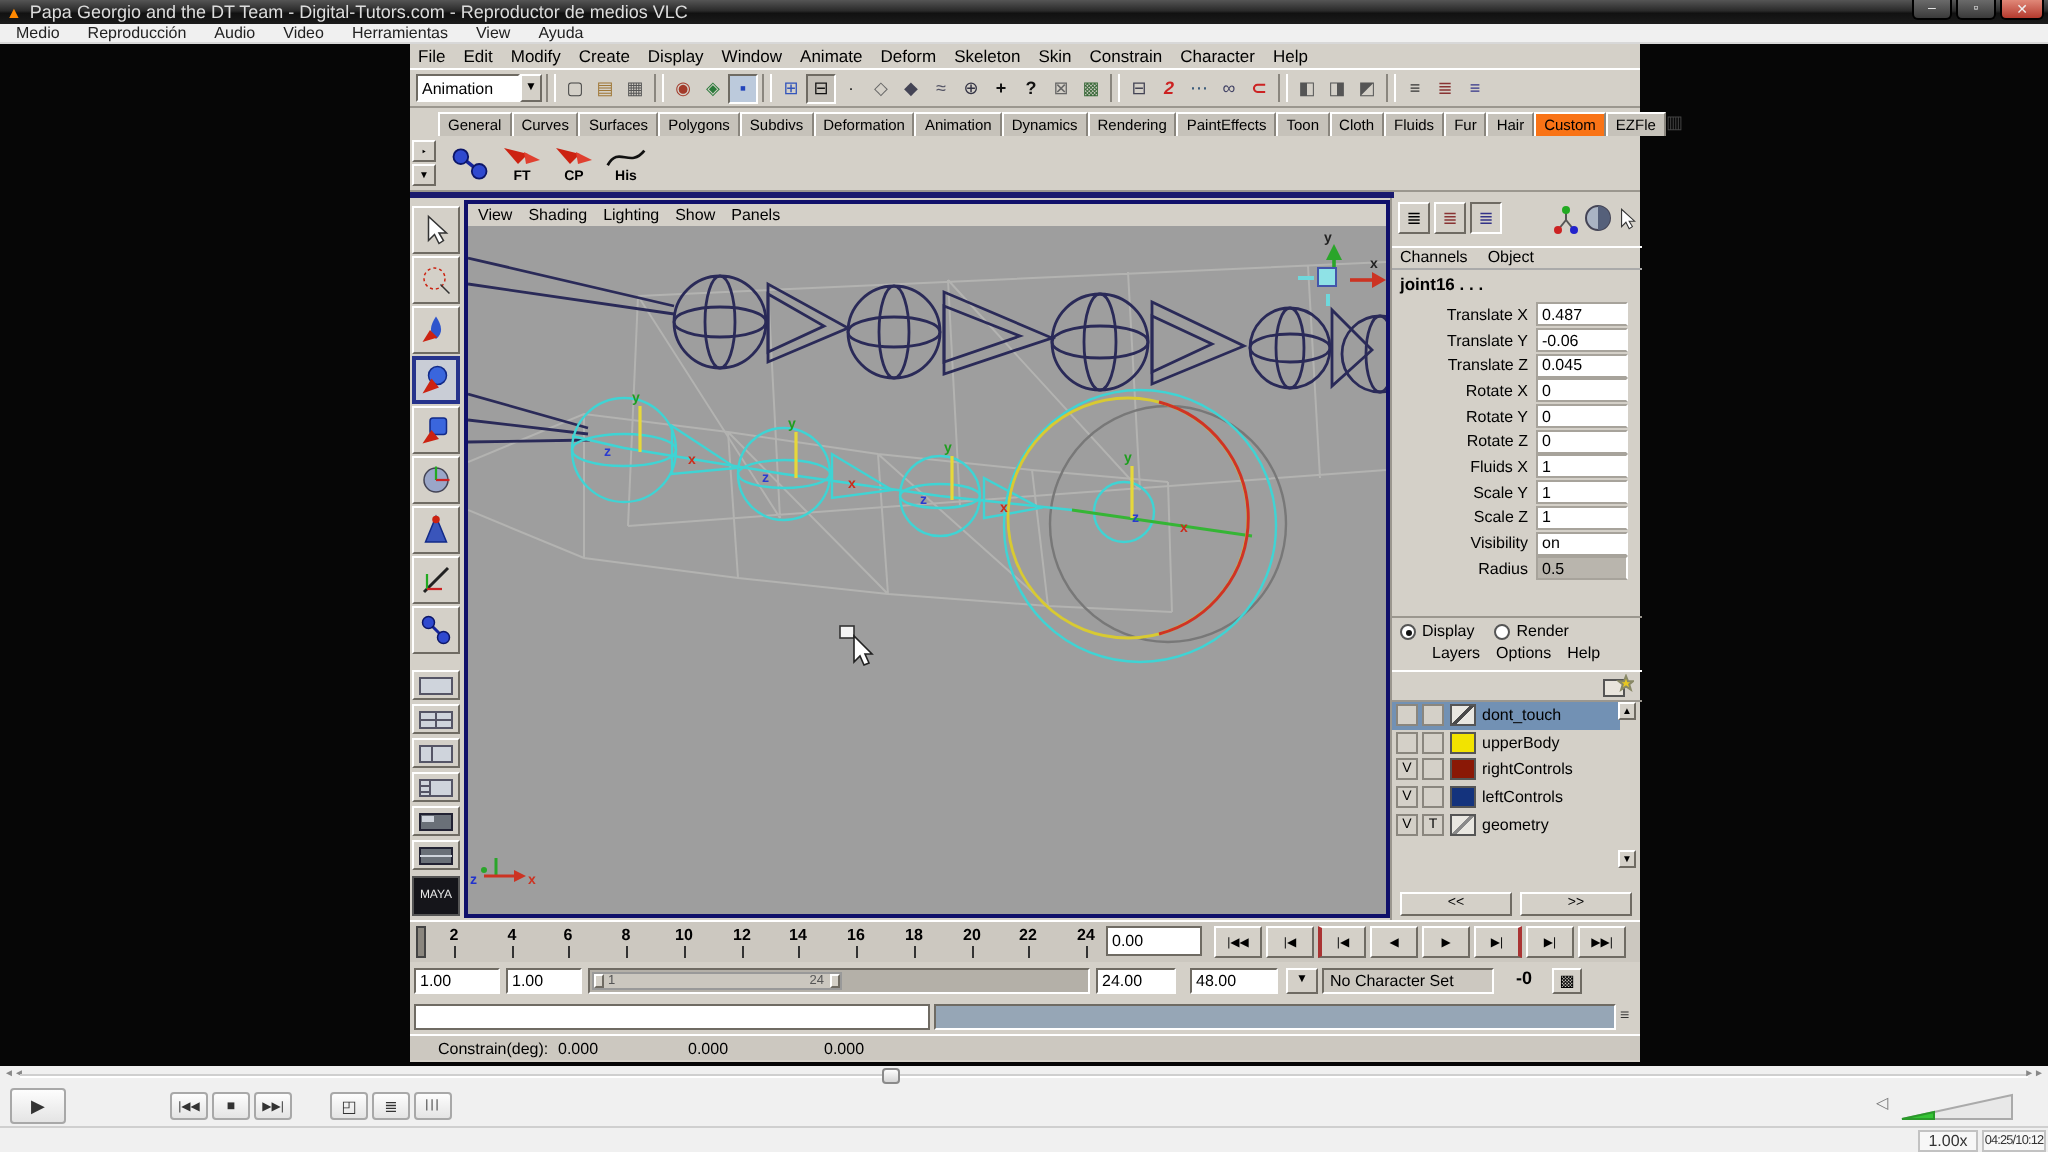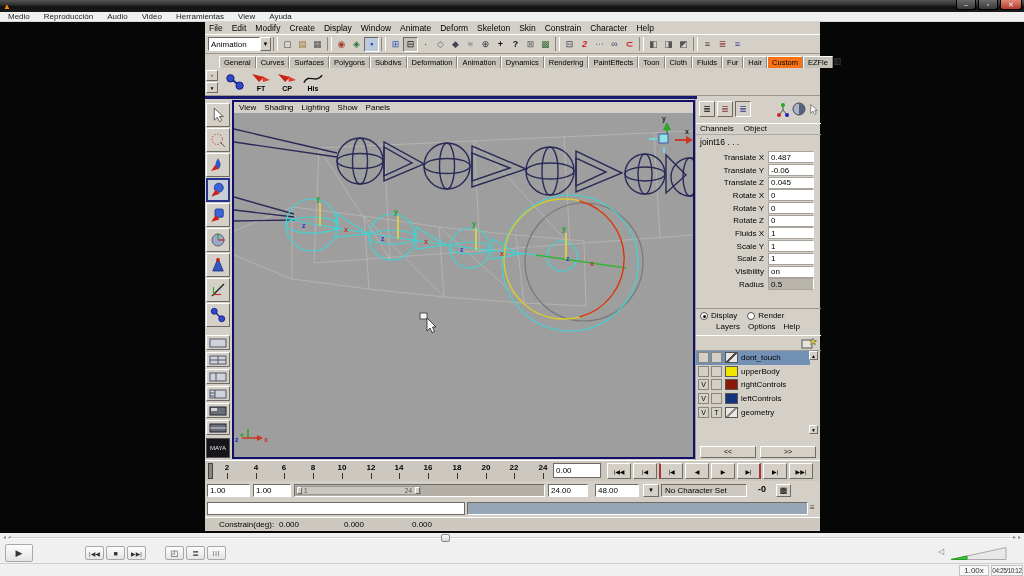--- a/index.html
+++ b/index.html
@@ -77,20 +77,21 @@
   .raised { background:#d4d0c8; border:1px solid; border-color:#fff #6f6b63 #6f6b63 #fff; }
   .sunk { border:1px solid; border-color:#6f6b63 #fff #fff #6f6b63; }
   .radio { width:8px; height:8px; border-radius:50%; border:1px solid #555; background:#fff; display:inline-block; margin-right:3px; position:relative; top:1px; }
   .radio.on::after { content:""; position:absolute; left:2px; top:2px; width:3px; height:3px; border-radius:50%; background:#111; }
 </style>
 </head>
 <body>
 
 <div class="abs titlebar">
   <span class="cone">▲</span>
+  <span>Papa Georgio and the DT Team - Digital-Tutors.com - Reproductor de medios VLC</span>
 </div>
 <div class="abs winbtn" style="left:956px;top:0;width:20px;">–</div>
 <div class="abs winbtn" style="left:978px;top:0;width:20px;">▫</div>
 <div class="abs winbtn close" style="left:1000px;top:0;width:22px;">✕</div>
 
 <div class="abs vlcmenu">
   <span>Medio</span>
   <span>Reproducción</span>
   <span>Audio</span>
   <span>Video</span>
@@ -433,21 +434,21 @@
             <path d="M7,1 A6,6 0 0 1 7,13 Z" fill="#55607a"></path>
         </svg>
         <svg class="abs" style="left:111px;top:3px;" width="13" height="15" viewBox="0 0 24 24">
           <path d="M7,3 L7,19 L11,15 L14,21 L17,19 L14,14 L19,14 Z" fill="#fff" stroke="#333"></path>
         </svg>
       </div>
       <div class="abs" style="left:0;top:24px;width:125px;height:12px;display:flex;gap:10px;padding-left:4px;font-size:8px;border-top:1px solid #fff;border-bottom:1px solid #aaa;">
         <span>Channels</span>
         <span>Object</span>
       </div>
-      <div class="abs" style="left:4px;top:38px;font-size:8.5px;font-weight:normal;">joint16 . . .</div>
+      <div class="abs" style="left:4px;top:38px;font-size:8.5px;font-weight:bold;">joint16 . . .</div>
       <div class="abs" style="left:0;top:52px;width:122px;">
         <div class="chrow">
             <span class="chlabel">Translate X</span>
             <span class="chval">0.487</span>
           </div>
         <div class="chrow">
             <span class="chlabel">Translate Y</span>
             <span class="chval">-0.06</span>
           </div>
         <div class="chrow">

